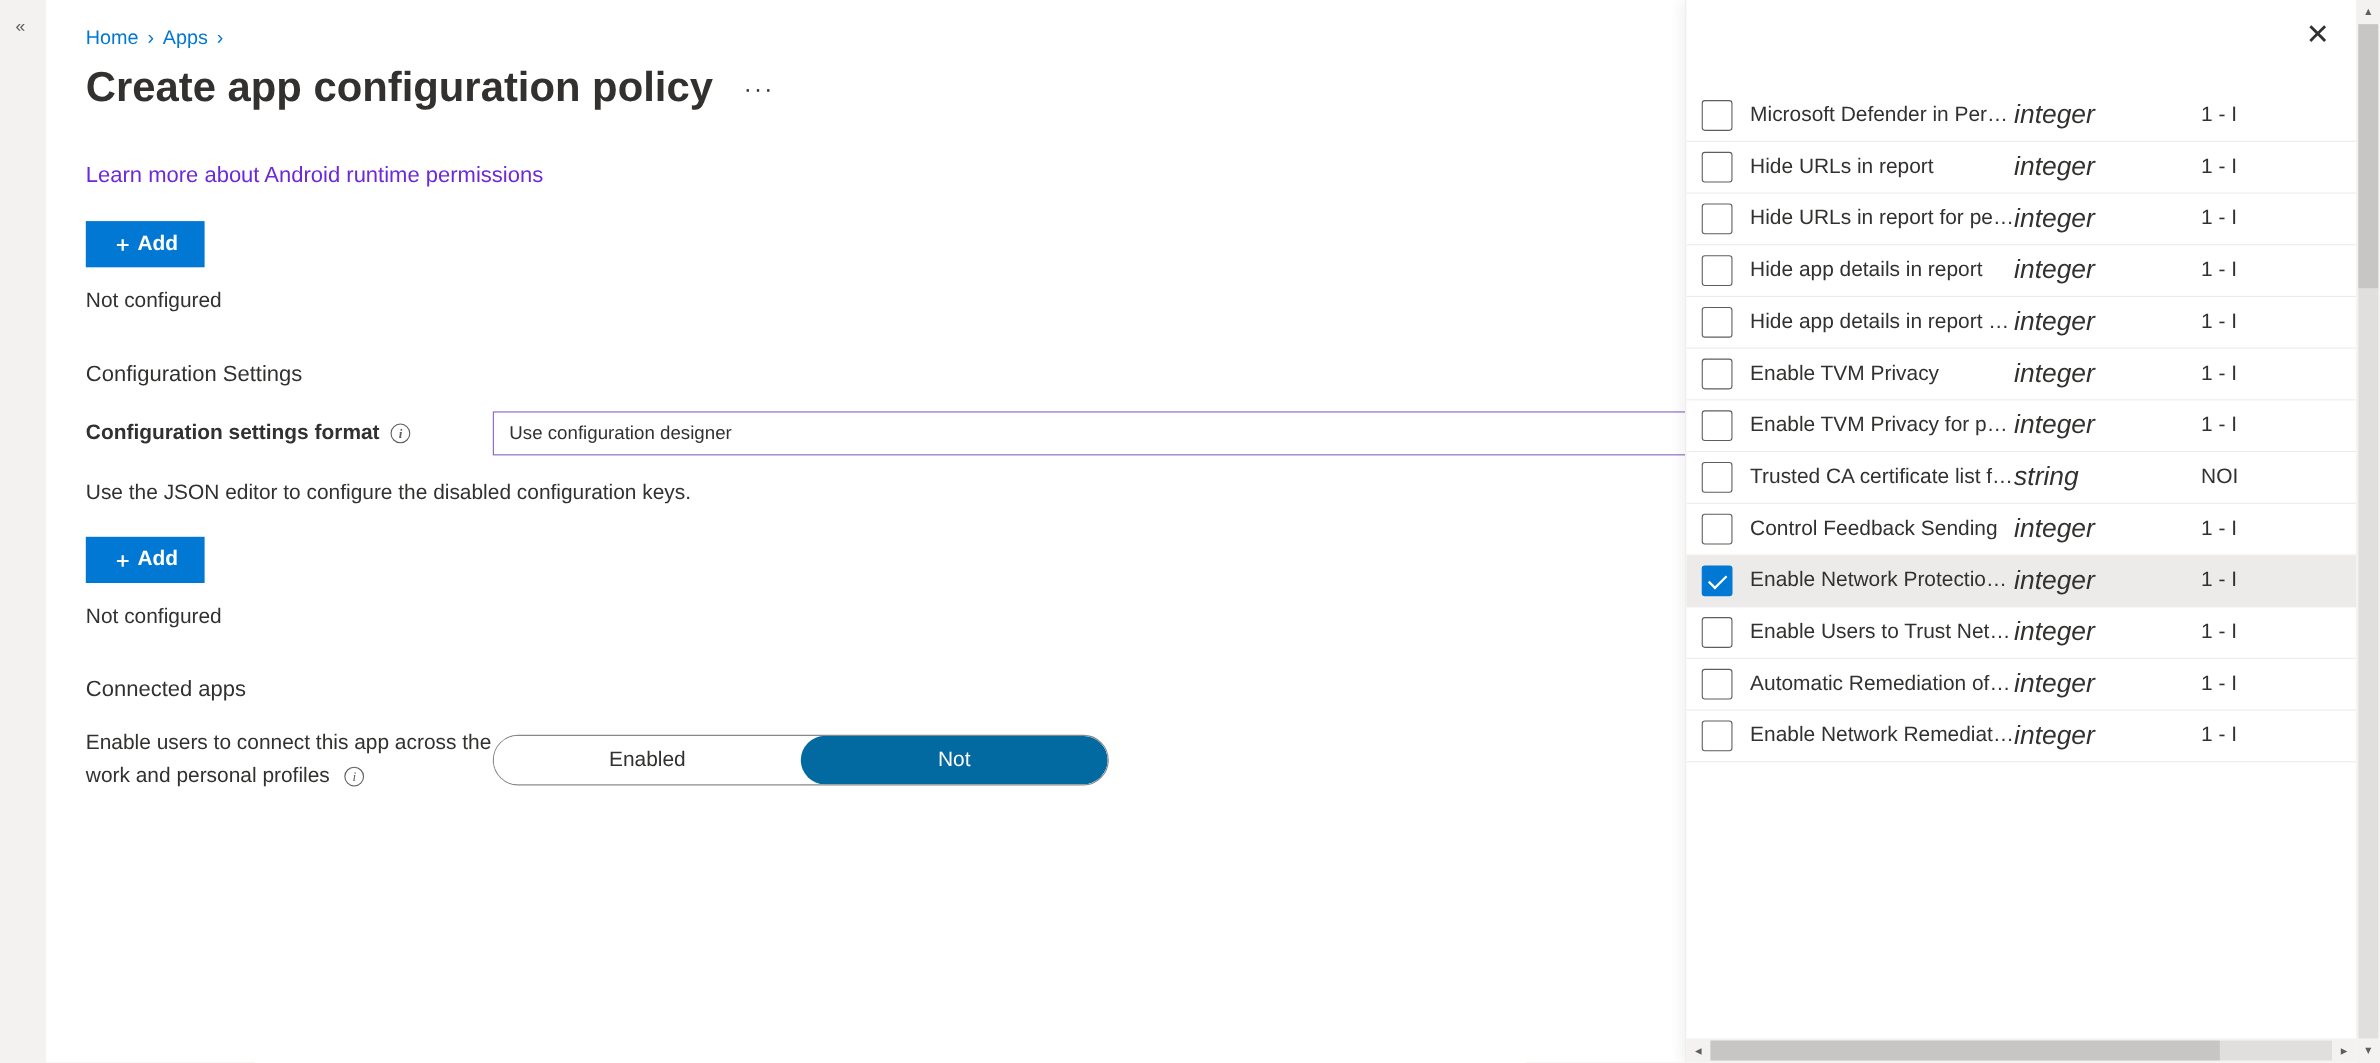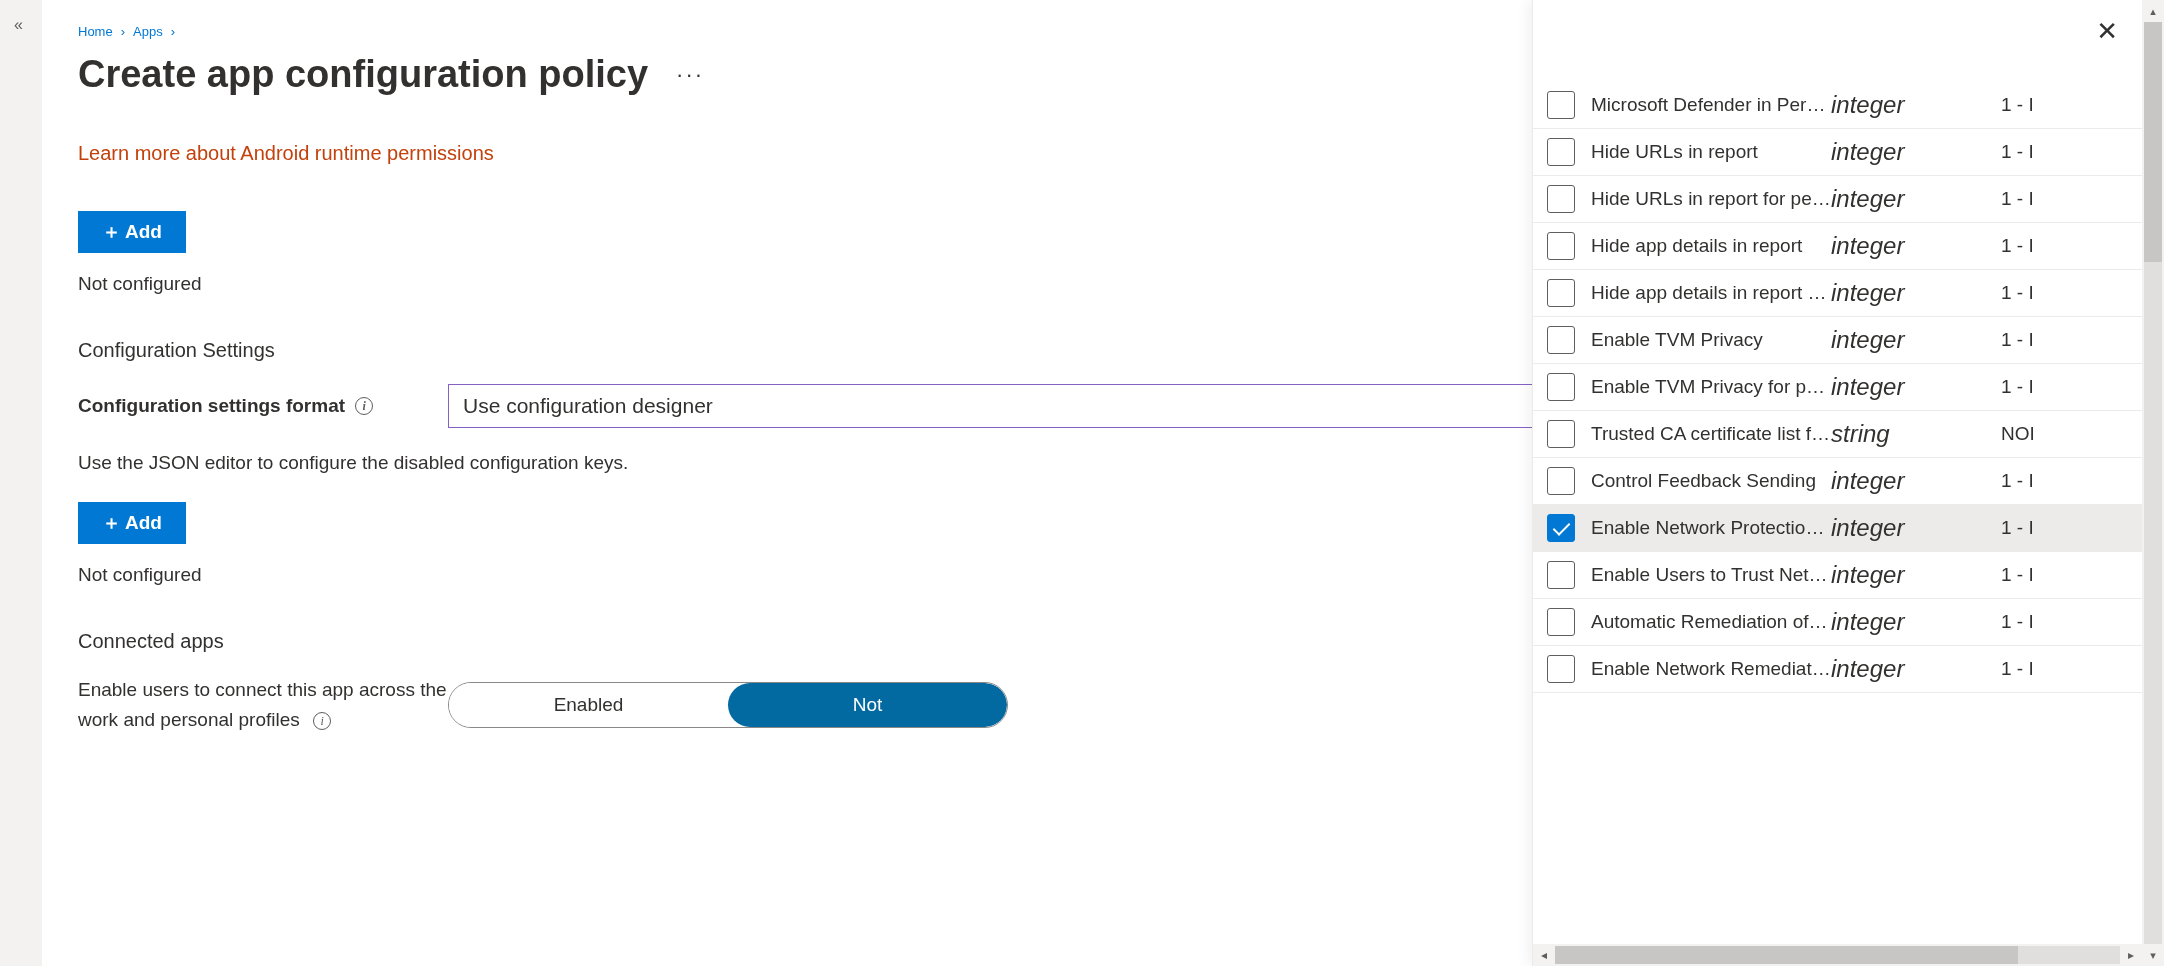--- a/index.html
+++ b/index.html
@@ -5,40 +5,40 @@
 * { box-sizing: border-box; margin: 0; padding: 0; font-family: "Segoe UI", Arial, sans-serif; }
 html, body { width: 2164px; height: 966px; overflow: hidden; background: #f3f2f1; }
 
 .root { display: flex; width: 100%; height: 100%; }
 
 .left-gutter { width: 42px; background: #f3f2f1; position: relative; }
 .collapse-icon { position: absolute; top: 16px; left: 14px; color: #605e5c; font-size: 16px; cursor: pointer; }
 
 .main-area { flex: 1; background: #ffffff; padding: 24px 36px 0 36px; position: relative; overflow: hidden; }
 
-.breadcrumb { font-size: 13px; color: #0078d4; display: flex; align-items: center; gap: 8px; margin-bottom: 14px; }
+.breadcrumb { font-size: 18px; color: #0078d4; display: flex; align-items: center; gap: 8px; margin-bottom: 14px; }
 .breadcrumb a { color: #0078d4; text-decoration: none; }
 .breadcrumb-sep { color: #0078d4; font-weight: 300; }
 
 .page-title-row { display: flex; align-items: center; gap: 28px; margin-bottom: 46px; }
 .page-title { font-size: 38px; font-weight: 600; color: #323130; }
 .more-dots { font-size: 22px; color: #323130; letter-spacing: 2px; cursor: pointer; }
 
-.learn-link { font-size: 20px; color: #c2410c; text-decoration: none; display: inline-block; margin-bottom: 46px; }
+.learn-link { font-size: 20px; color: #6d28d9; text-decoration: none; display: inline-block; margin-bottom: 30px; }
 
 .add-btn { background: #0078d4; color: #fff; border: none; padding: 8px 24px; font-size: 19px; font-weight: 600; cursor: pointer; display: inline-flex; align-items: center; gap: 4px; }
 .not-configured { font-size: 19px; color: #323130; margin-top: 20px; margin-bottom: 44px; }
 
 .section-heading { font-size: 20px; color: #323130; margin-bottom: 22px; }
 
 .form-row { display: flex; align-items: center; margin-bottom: 24px; }
 .form-label { width: 370px; font-size: 19px; color: #323130; display: flex; align-items: center; gap: 10px; font-weight: bold; }
 .info-icon { width: 18px; height: 18px; border: 1px solid #605e5c; border-radius: 50%; display: inline-flex; align-items: center; justify-content: center; font-size: 12px; color: #605e5c; font-style: italic; font-family: serif; }
 
-.select-box { flex: 1; min-width: 400px; border: 1px solid #8661c5; padding: 9px 14px; font-size: 21px; color: #323130; background: #fff; position: relative; }
+.select-box { flex: 1; min-width: 400px; border: 1px solid #8661c5; padding: 9px 14px; font-size: 17px; color: #323130; background: #fff; position: relative; }
 
 .helper-text { font-size: 19px; color: #323130; margin-bottom: 28px; }
 
 .toggle-row { display: flex; align-items: center; }
 .toggle-label-col { width: 370px; font-size: 19px; color: #323130; line-height: 1.6; }
 .toggle-label-col .info-icon { margin-left: 8px; vertical-align: middle; }
 
 .pill-toggle { display: flex; border: 1px solid #8a8886; border-radius: 24px; overflow: hidden; height: 46px; min-width: 560px; }
 .pill-opt { flex: 1; display: flex; align-items: center; justify-content: center; font-size: 19px; cursor: pointer; }
 .pill-opt.inactive { background: #fff; color: #323130; }

